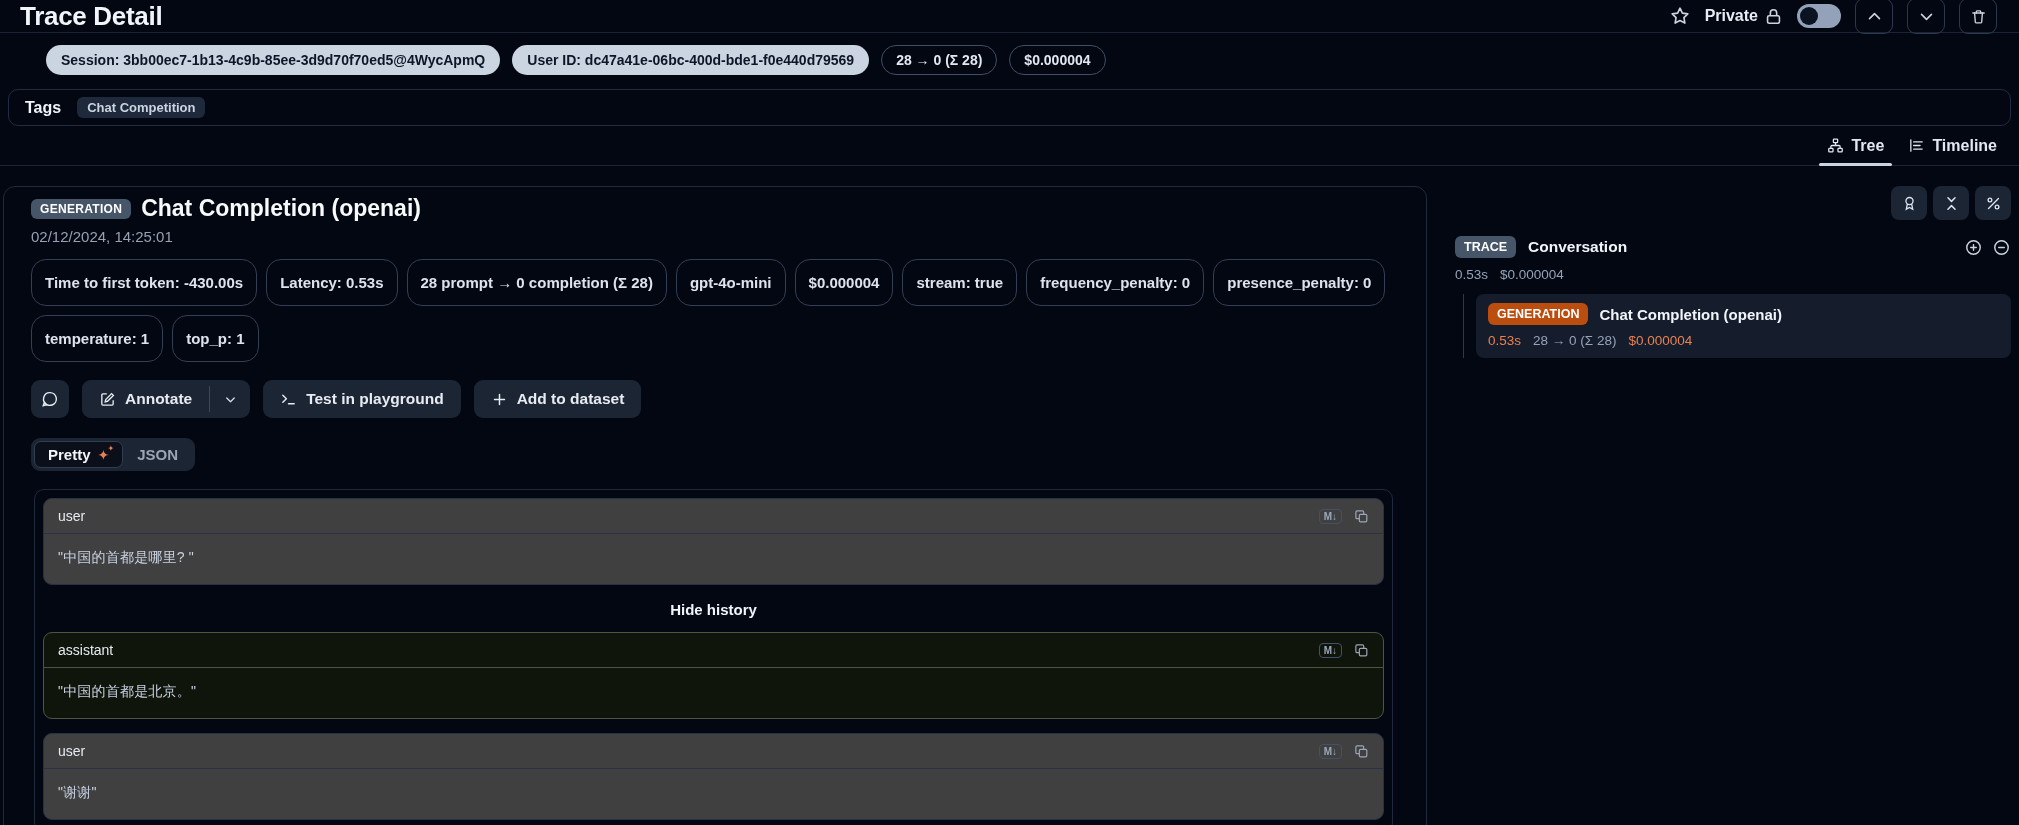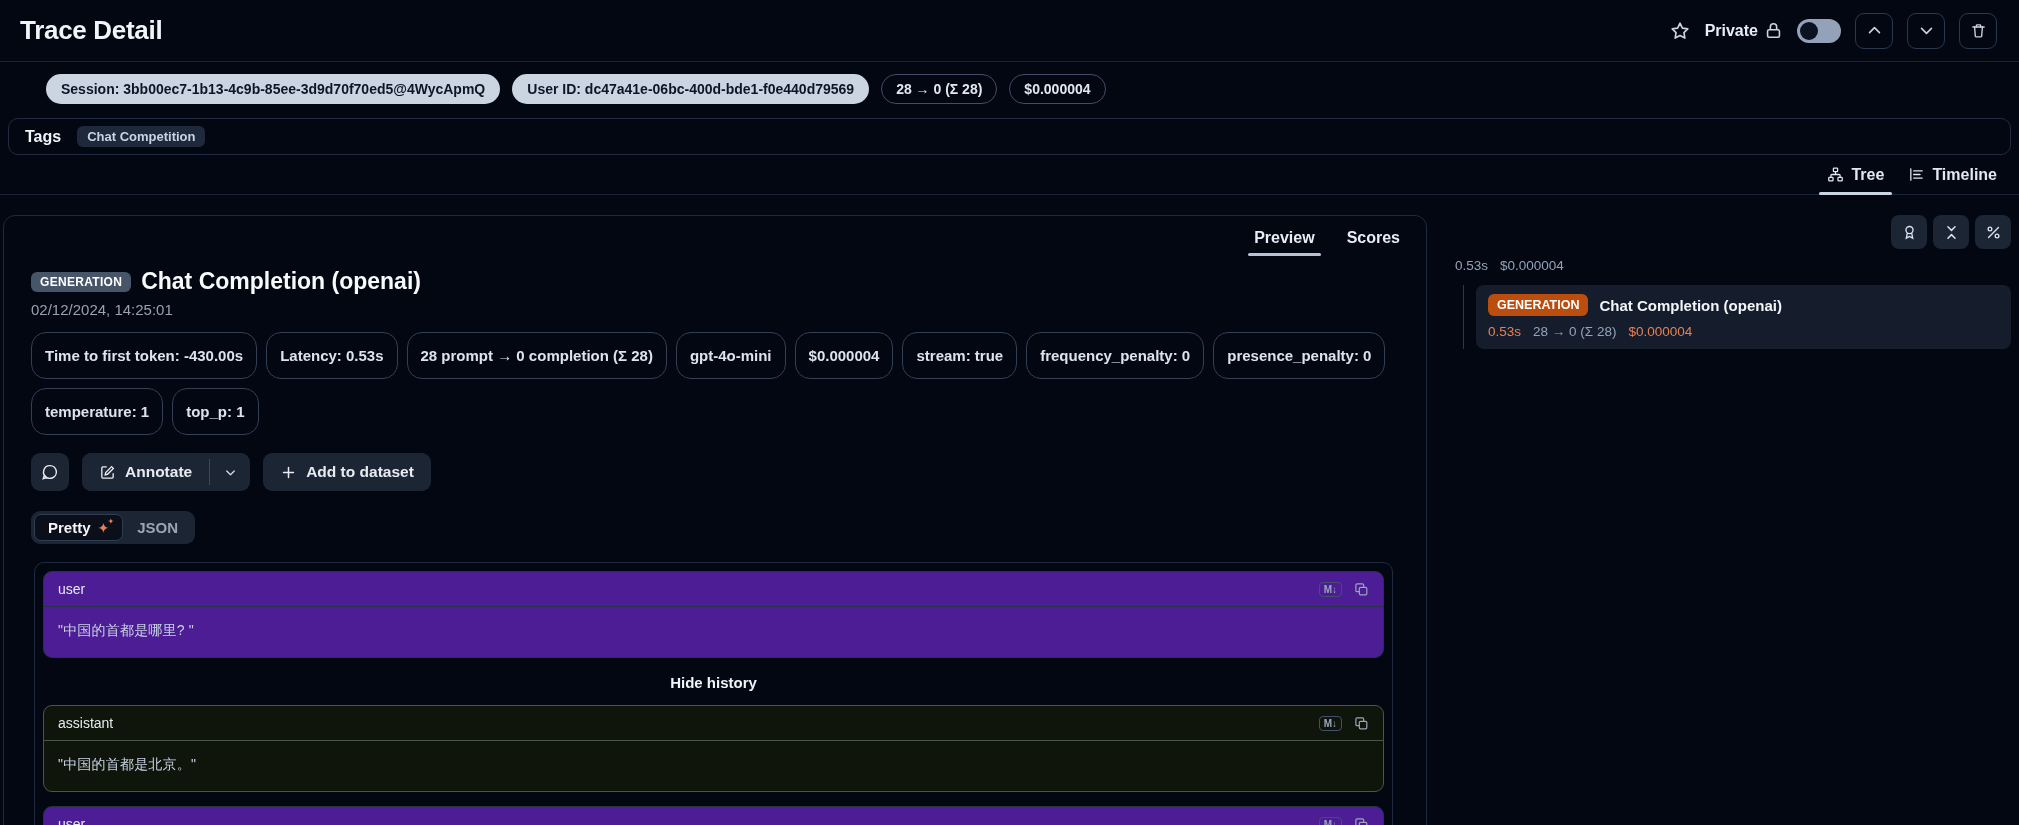--- a/index.html
+++ b/index.html
@@ -5,21 +5,21 @@
   * { margin:0; padding:0; box-sizing:border-box; }
   html,body { width:2019px; height:825px; }
   body {
     background:#030712; color:#f1f5f9;
     font-family:"Liberation Sans","DejaVu Sans",sans-serif;
     overflow:hidden; position:relative;
   }
   svg { display:block; }
 
   
-  .topbar { height:62px; display:flex; align-items:center; padding:0 22px 0 20px; border-bottom:1px solid #1b2436; }
+  .topbar { height:33px; display:flex; align-items:center; padding:0 22px 0 20px; border-bottom:1px solid #1b2436; }
   .topbar h1 { font-size:26px; font-weight:700; letter-spacing:-0.3px; }
   .topbar-right { margin-left:auto; display:flex; align-items:center; gap:14px; }
   .icon-plain { color:#cbd5e1; display:flex; align-items:center; cursor:pointer; }
   .private-group { display:flex; align-items:center; gap:6px; font-size:16px; font-weight:700; color:#e8edf4; }
   .toggle { width:44px; height:24px; border-radius:12px; background:#93a2b8; position:relative; cursor:pointer; }
   .toggle .knob { position:absolute; left:3px; top:3px; width:18px; height:18px; border-radius:50%; background:#0b1322; }
   .sqbtn { width:38px; height:36px; border:1px solid #2a3850; border-radius:9px; background:transparent;
            display:flex; align-items:center; justify-content:center; color:#cbd5e1; cursor:pointer; }
 
   
@@ -78,21 +78,21 @@
 
   .format-toggle { margin-top:20px; display:inline-flex; background:#1c2534; border-radius:9px; padding:3px; }
   .seg { font-size:15px; font-weight:600; color:#9aa6b5; padding:5px 14px; border-radius:7px;
          display:flex; align-items:center; gap:7px; cursor:pointer; }
   .seg.active { background:#0b0f1a; border:1px solid #313d52; color:#f4f6f9; padding:4px 13px;text-align:right; }
   .sparkle { color:#e8804f; font-size:14px; line-height:1; position:relative; }
   .sparkle .mini { font-size:8px; position:absolute; top:-3px; right:-5px; }
 
   
   .messages { margin:18px 3px 0 3px; border:1px solid #1f2a3d; border-radius:10px; padding:8px; }
-  .msg { border:1px solid #273247; border-radius:9px; background:#4c1d95; margin-bottom:4px; }
+  .msg { border:1px solid #273247; border-radius:9px; background:#404040; margin-bottom:4px; }
   .msg-head { display:flex; align-items:center; padding:9px 14px; border-bottom:1px solid #273247; }
   .msg-role { font-size:14px; font-weight:500; color:#e5eaf2; }
   .msg-tools { margin-left:auto; display:flex; align-items:center; gap:12px; color:#9aa7ba; }
   .md-chip { border:1px solid #44506a; border-radius:4px; font-size:10px; font-weight:700; padding:1px 4px;
              color:#9aa7ba; cursor:pointer; }
   .copy-btn { cursor:pointer; display:flex; }
   .msg-body { padding:15px 14px 17px 14px; font-size:14px; color:#c9d3e4; letter-spacing:0.2px; }
   .msg.assistant { background:#0f150b; border-color:#4b5741; }
   .msg.assistant .msg-head { border-bottom-color:#4b5741; }
   .hide-history { text-align:center; font-size:15px; font-weight:600; color:#f1f5f9; padding:12px 0 14px 0; cursor:pointer; }
@@ -190,24 +190,20 @@
         <path d="M8 12h9"></path>
         <path d="M8 17h12"></path>
       </svg>
     <span>Timeline</span>
   </div>
 </div>
 
 <div class="main">
 
   <div class="card">
-    <div class="card-tabs">
-      <div class="ptab active">Preview</div>
-      <div class="ptab">Scores</div>
-    </div>
     <div class="card-body">
       <div class="obs-head">
         <span class="type-badge">GENERATION</span>
         <span class="obs-title">Chat Completion (openai)</span>
       </div>
       <div class="obs-time">02/12/2024, 14:25:01</div>
 
       <div class="chips">
         <span class="chip">Time to first token: -430.00s</span>
         <span class="chip">Latency: 0.53s</span>
@@ -235,20 +231,27 @@
               </svg>
             <span>Annotate</span>
           </button>
           <div class="divider"></div>
           <span class="caret">
             <svg width="15" height="15" viewBox="0 0 24 24" fill="none" stroke="currentColor" stroke-width="2.2" stroke-linecap="round" stroke-linejoin="round">
                 <polyline points="6 9.5 12 15.5 18 9.5"></polyline>
               </svg>
           </span>
         </div>
+        <button class="btn">
+          <svg width="17" height="17" viewBox="0 0 24 24" fill="none" stroke="currentColor" stroke-width="2" stroke-linecap="round" stroke-linejoin="round">
+              <polyline points="4 6 9 11 4 16"></polyline>
+              <path d="M12 18h8"></path>
+            </svg>
+          <span>Test in playground</span>
+        </button>
         <button class="btn">
           <svg width="17" height="17" viewBox="0 0 24 24" fill="none" stroke="currentColor" stroke-width="2.1" stroke-linecap="round">
               <path d="M12 5v14M5 12h14"></path>
             </svg>
           <span>Add to dataset</span>
         </button>
       </div>
 
       <div class="format-toggle">
         <span class="seg active">
@@ -333,20 +336,38 @@
       </button>
       <button class="toolbtn">
         <svg width="17" height="17" viewBox="0 0 24 24" fill="none" stroke="currentColor" stroke-width="1.9" stroke-linecap="round">
             <path d="M19 5L5 19"></path>
             <circle cx="7" cy="7" r="2.6"></circle>
             <circle cx="17" cy="17" r="2.6"></circle>
           </svg>
       </button>
     </div>
 
+    <div class="trace-row">
+      <span class="trace-badge">TRACE</span>
+      <span class="trace-title">Conversation</span>
+      <span class="trace-controls">
+        <span>
+          <svg width="19" height="19" viewBox="0 0 24 24" fill="none" stroke="currentColor" stroke-width="1.8" stroke-linecap="round">
+              <circle cx="12" cy="12" r="8.5"></circle>
+              <path d="M12 8.5v7M8.5 12h7"></path>
+            </svg>
+        </span>
+        <span>
+          <svg width="19" height="19" viewBox="0 0 24 24" fill="none" stroke="currentColor" stroke-width="1.8" stroke-linecap="round">
+              <circle cx="12" cy="12" r="8.5"></circle>
+              <path d="M8.5 12h7"></path>
+            </svg>
+        </span>
+      </span>
+    </div>
     <div class="trace-stats">
       <span>0.53s</span>
       <span>$0.000004</span>
     </div>
 
     <div class="tree-children">
       <div class="node">
         <div class="node-head">
           <span class="node-badge">GENERATION</span>
           <span class="node-title">Chat Completion (openai)</span>

